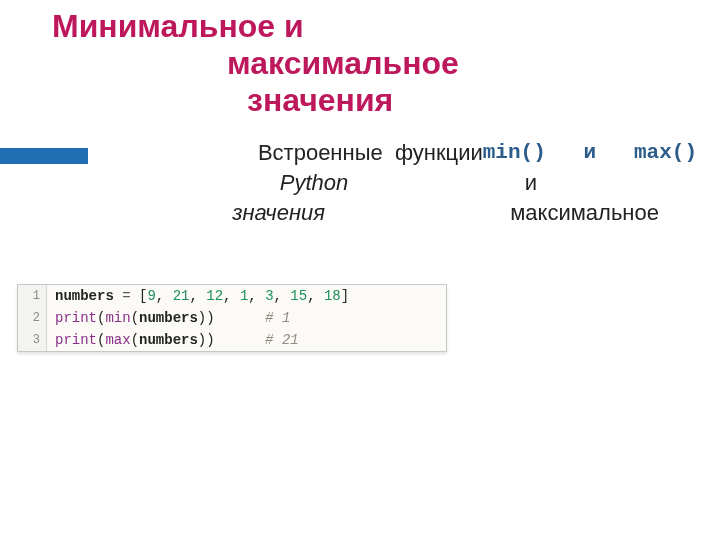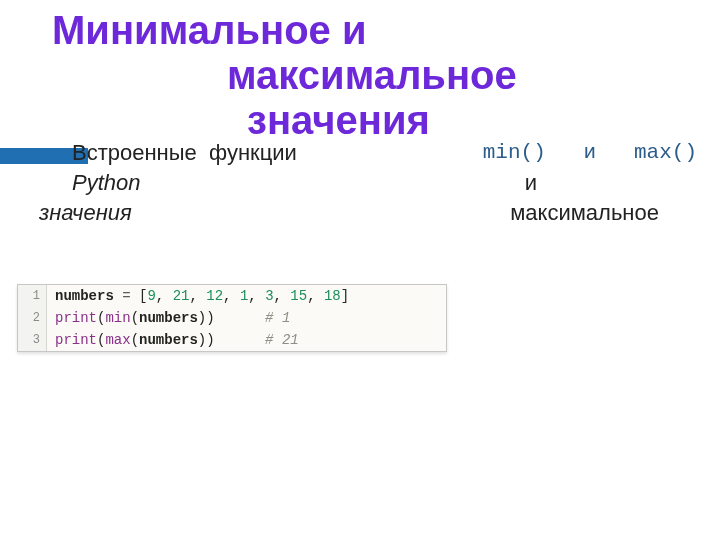--- a/index.html
+++ b/index.html
@@ -15,22 +15,22 @@
     position: relative;
     width: 720px;
     height: 540px;
     box-sizing: border-box;
   }
   .title-block {
     position: absolute;
     left: 52px;
     top: 8px;
     width: 620px;
-    color: #6d28d9;
-    font-size: 40px;
+    color: #be185d;
+    font-size: 32px;
     font-weight: 700;
   }
   .title-l1 { display: block; }
   .title-l2 { display: block; padding-left: 175px; }
   .title-l3 { display: block; padding-left: 195px; }
   .accent-bar {
     position: absolute;
     left: 0;
     top: 148px;
     width: 88px;
@@ -41,28 +41,28 @@
     position: absolute;
     left: 17px;
     top: 138px;
     width: 680px;
     font-size: 22px;
     color: #222;
     line-height: 30px;
   }
   .row {
     display: flex;
-    justify-content: space-between;
+    justify-content: flex-end;
     width: 100%;
   }
   .row span { white-space: pre; }
   .indent { padding-left: 55px; }
   .code-kw {
     font-family: "Courier New", monospace;
-    font-weight: 400;
+    font-weight: 700;
     color: #2b5c8a;
     font-size: 21px;
   }
   .overlap {
     position: relative;
     height: 30px;
     font-style: italic;
   }
   .overlap .layer {
     position: absolute;

